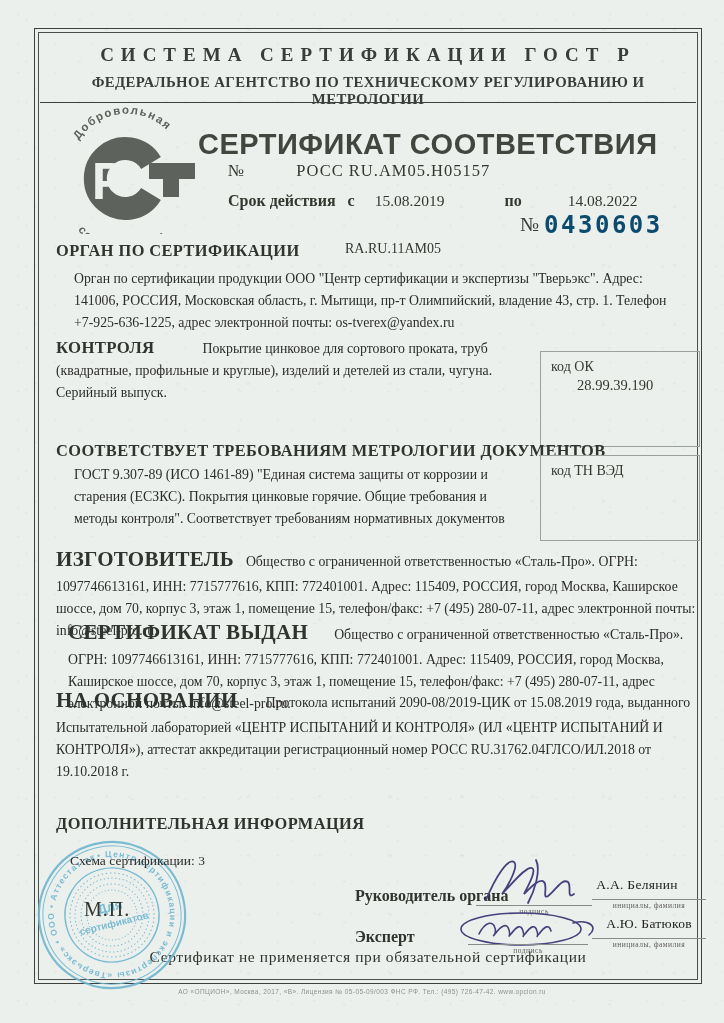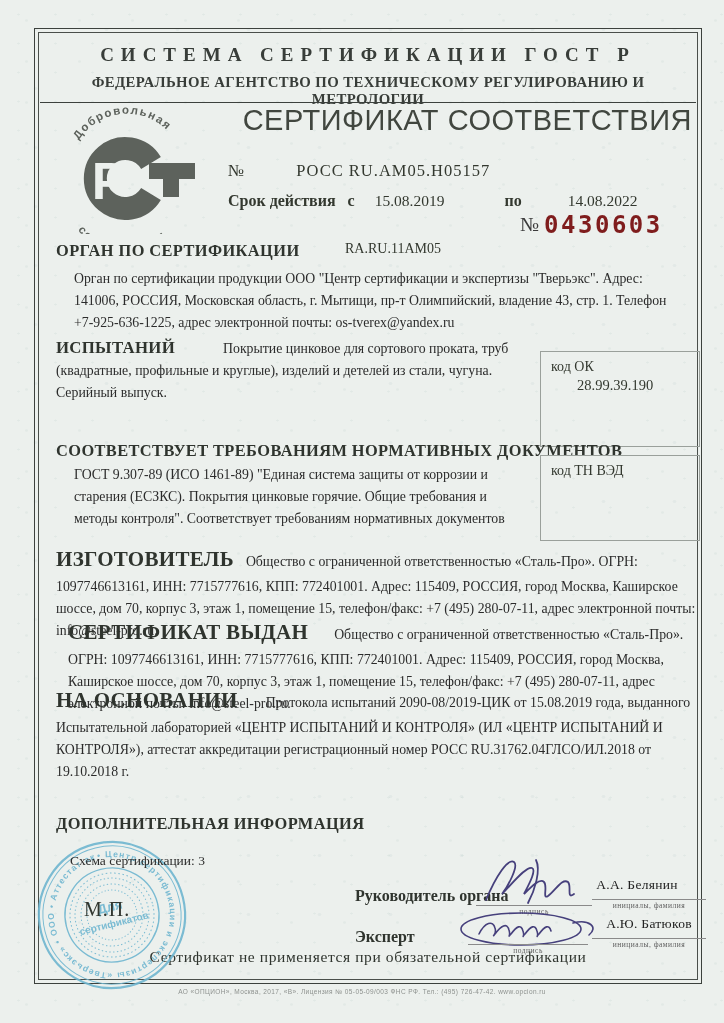--- a/index.html
+++ b/index.html
@@ -14,22 +14,22 @@
     background-size:37px 29px,53px 41px,71px 59px;
   }
   .abs{position:absolute;}
   .frame-outer{left:34px;top:28px;right:22px;bottom:39px;border:1.6px solid #3c413d;}
   .frame-inner{position:absolute;inset:3px;border:1px solid #4a4f4b;}
   .hdr1{left:36px;right:24px;top:44px;text-align:center;font-weight:bold;font-size:19px;
         letter-spacing:7px;color:#383d39;}
   .hdr2{left:36px;right:24px;top:74px;text-align:center;font-weight:bold;font-size:14.8px;
         letter-spacing:.4px;color:#383d39;}
   .hdr-divider{left:40px;right:28px;top:102px;border-top:1.6px solid #3c413d;}
-  .doc-title{left:198px;right:32px;top:104px;text-align:right;
-        font-family:"Liberation Sans", sans-serif;font-weight:normal;font-size:29px;
+  .doc-title{left:198px;right:32px;top:128px;text-align:left;
+        font-family:"Liberation Sans", sans-serif;font-weight:bold;font-size:29px;
         letter-spacing:.5px;color:#41463f;}
   .no-row{left:228px;top:161px;font-size:17px;color:#33382f;}
   .no-row .num{margin-left:52px;font-size:16.5px;letter-spacing:1px;}
   .validity{left:228px;top:192px;font-size:16px;color:#33382f;}
   .validity .b{font-weight:bold;}
   .validity .d1{margin-left:16px;font-size:15.5px;}
   .validity .po{margin-left:56px;font-weight:bold;}
   .validity .d2{margin-left:42px;font-size:15.5px;}
   .blank-no{left:520px;top:211px;font-size:20px;color:#3a3a3a;}
   .blank-no .digits{font-family:"DejaVu Sans Mono", monospace;font-weight:bold;
@@ -89,36 +89,36 @@
 <div class="abs validity">
   <span class="b">Срок действия</span>
   <span class="b" style="margin-left:8px;">с</span>
   <span class="d1">15.08.2019</span>
   <span class="po">по</span>
   <span class="d2">14.08.2022</span>
 </div>
 
 <div class="abs blank-no">
   <span>№</span>
-  <span class="digits" style="color:#7f1d1d;text-align:right;">0430603</span>
+  <span class="digits" style="color:#0c4a6e;text-align:right;">0430603</span>
 </div>
 
 <div class="abs sec-label" style="left:56px;top:241px;">ОРГАН ПО СЕРТИФИКАЦИИ</div>
 <div class="abs" style="left:345px;top:241px;font-size:14px;color:#33382f;">RA.RU.11АМ05</div>
 <div class="abs body-text" style="left:74px;top:268px;width:604px;">Орган по сертификации продукции ООО "Центр сертификации и экспертизы "Тверьэкс". Адрес: 141006, РОССИЯ, Московская область, г. Мытищи, пр-т Олимпийский, владение 43, стр. 1. Телефон +7-925-636-1225, адрес электронной почты: os-tverex@yandex.ru</div>
 
 <div class="abs" style="left:56px;top:338px;width:478px;">
-  <span class="inline-label" style="margin-right:48px;font-size:16.8px;">ИСПЫТАНИЙ</span><span class="body-text">Покрытие цинковое для сортового проката, труб (квадратные, профильные и круглые), изделий и детелей из стали, чугуна. Серийный выпуск.</span>
+  <span class="inline-label" style="margin-right:48px;font-size:16.8px;">КОНТРОЛЯ</span><span class="body-text">Покрытие цинковое для сортового проката, труб (квадратные, профильные и круглые), изделий и детелей из стали, чугуна. Серийный выпуск.</span>
 </div>
 <div class="abs code-box" style="left:540px;top:351px;width:138px;height:80px;">
   <span>код ОК</span>
   <span class="val">28.99.39.190</span>
 </div>
 
-<div class="abs sec-label" style="left:56px;top:441px;">СООТВЕТСТВУЕТ ТРЕБОВАНИЯМ НОРМАТИВНЫХ ДОКУМЕНТОВ</div>
+<div class="abs sec-label" style="left:56px;top:441px;">СООТВЕТСТВУЕТ ТРЕБОВАНИЯМ МЕТРОЛОГИИ ДОКУМЕНТОВ</div>
 <div class="abs body-text" style="left:74px;top:464px;width:452px;">ГОСТ 9.307-89 (ИСО 1461-89) "Единая система защиты от коррозии и старения (ЕСЗКС). Покрытия цинковые горячие. Общие требования и методы контроля". Соответствует требованиям нормативных документов</div>
 <div class="abs code-box" style="left:540px;top:455px;width:138px;height:70px;">
   <span>код ТН ВЭД</span>
 </div>
 
 <div class="abs body-text" style="left:56px;top:543px;width:640px;">
   <span class="inline-label" style="margin-right:12px;">ИЗГОТОВИТЕЛЬ</span><span>Общество с ограниченной ответственностью «Сталь-Про». ОГРН: 1097746613161, ИНН: 7715777616, КПП: 772401001. Адрес: 115409, РОССИЯ, город Москва, Каширское шоссе, дом 70, корпус 3, этаж 1, помещение 15, телефон/факс: +7 (495) 280-07-11, адрес электронной почты: info@steel-pro.ru.</span>
 </div>
 
 <div class="abs body-text" style="left:68px;top:616px;width:640px;">

